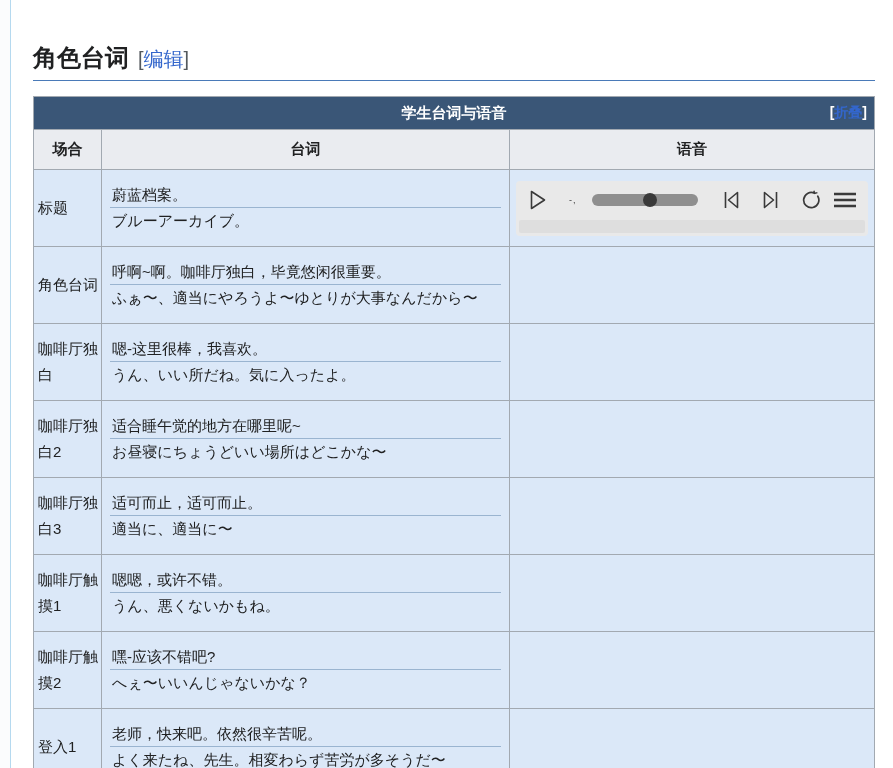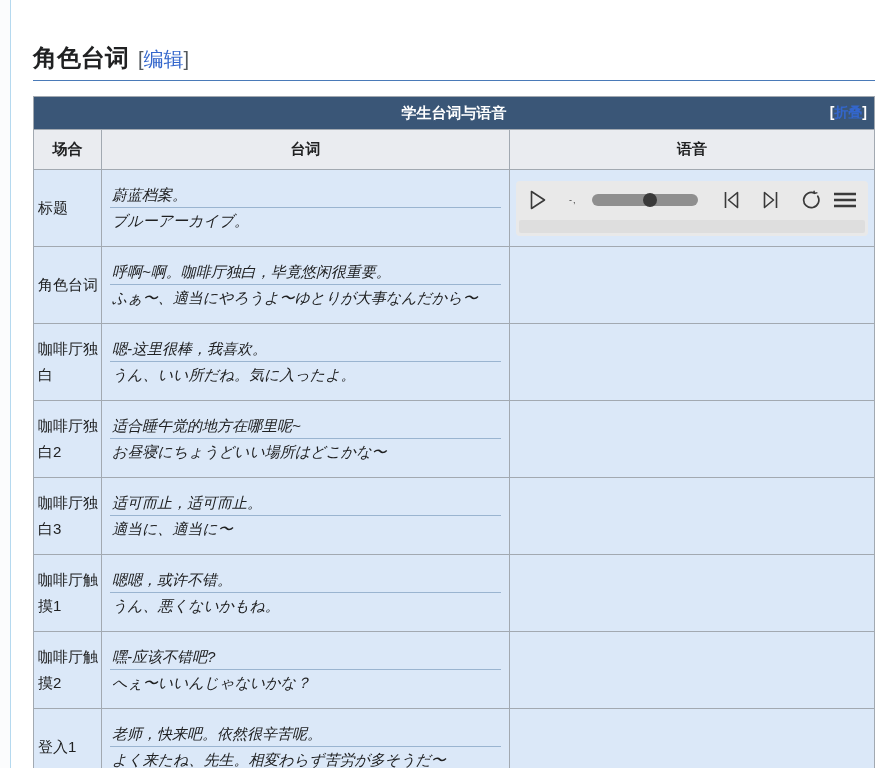--- a/index.html
+++ b/index.html
@@ -94,21 +94,20 @@
     background: #dbe8f8;
   }
   td.line-cell .line-cn, td.line-cell .line-jp {
     height: 26px;
     display: flex;
     align-items: center;
     padding: 0 2px;
     line-height: 20px;
     overflow: hidden;
     white-space: nowrap;
-    font-style: italic;
   }
   td.line-cell .line-cn { border-bottom: 1px solid #9ab4d0; }
   td.voice-cell {
     vertical-align: middle;
     padding: 6px;
     background: #dbe8f8;
     height: 77px;
   }
   tr.data-row { height: 77px; }
 

